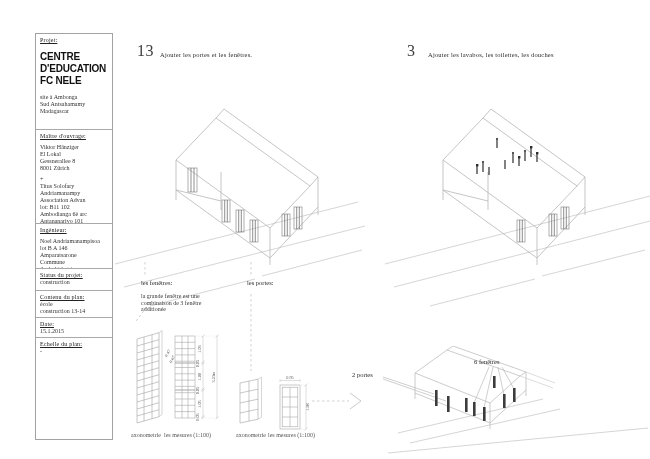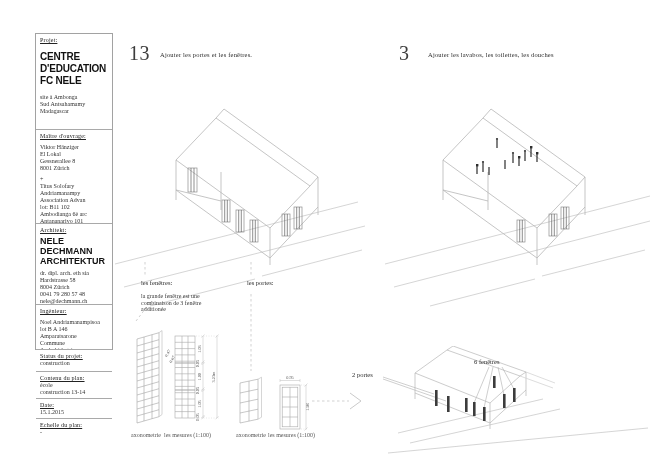--- a/index.html
+++ b/index.html
@@ -1,33 +1,33 @@
 <!DOCTYPE html>
 <html><head>
 <meta charset="utf-8">
 <style>
   html,body{margin:0;padding:0;background:#ffffff;}
   .sheet{position:relative;width:650px;height:459px;background:#fff;overflow:hidden;
          font-family:"Liberation Serif",serif;color:#222;}
   .abs{position:absolute;}
   svg.abs{display:block;}
   
-  .sidebar{left:35px;top:33px;width:78px;height:317px;border:1px solid #a2a2a2;
+  .sidebar{left:35px;top:33px;width:78px;height:407px;border:1px solid #a2a2a2;
            box-sizing:border-box;background:#fff;}
   .sb-sec{border-bottom:1px solid #a9a9a9;padding:3px 4px 2px 4px;box-sizing:border-box;overflow:hidden;}
   .sb-sec:last-child{border-bottom:none;}
   .sb-label{font-size:6px;line-height:7px;text-decoration:underline;color:#222;letter-spacing:.2px;}
   .t6{font-size:6px;line-height:7px;color:#333;}
   .title{font-family:"Liberation Sans",sans-serif;font-weight:bold;font-size:10px;
          line-height:12px;color:#111;letter-spacing:-.2px;margin-top:7px;}
   .name{font-family:"Liberation Sans",sans-serif;font-weight:bold;font-size:9px;
         line-height:10px;color:#111;margin-top:2px;}
   .gap4{margin-top:4px;} .gap7{margin-top:7px;}
   
-  .step-num{font-size:20px;color:#3d3d3d;letter-spacing:.5px;}
+  .step-num{font-size:16px;color:#3d3d3d;letter-spacing:.5px;margin-left:8px;}
   .step-cap{font-size:6.5px;color:#2b2b2b;letter-spacing:.2px;}
   
   .lbl{font-size:6.5px;color:#2b2b2b;}
   .note{font-size:6px;line-height:6.5px;color:#3a3a3a;}
   .cap{font-size:6px;color:#555;}
 </style>
 </head>
 <body>
 
 <div class="sheet">
@@ -80,35 +80,20 @@
       <div class="t6">
         <div>Titus Solofary</div>
         <div>Andriamanampy</div>
         <div>Association Advan</div>
         <div>lot: B11 102</div>
         <div>Ambodianga 6è arc</div>
         <div>Antananarivo 101</div>
       </div>
     </div>
 
-    <div class="sb-sec" style="height:81px">
-      <div class="sb-label">Architekt:</div>
-      <div class="name">
-        <div>NELE</div>
-        <div>DECHMANN</div>
-        <div>ARCHITEKTUR</div>
-      </div>
-      <div class="t6 gap4">
-        <div>dr. dipl. arch. eth sia</div>
-        <div>Hardstrasse 58</div>
-        <div>8004 Zürich</div>
-        <div>0041 79 280 57 48</div>
-        <div>nele@dechmann.ch</div>
-      </div>
-    </div>
 
     <div class="sb-sec" style="height:45px">
       <div class="sb-label">Ingénieur:</div>
       <div class="t6 gap4">
         <div>Noel Andriamanampisoa</div>
         <div>lot B A 146</div>
         <div>Amparatsarone</div>
         <div>Commune</div>
         <div>Ambohidratrimo</div>
       </div>

